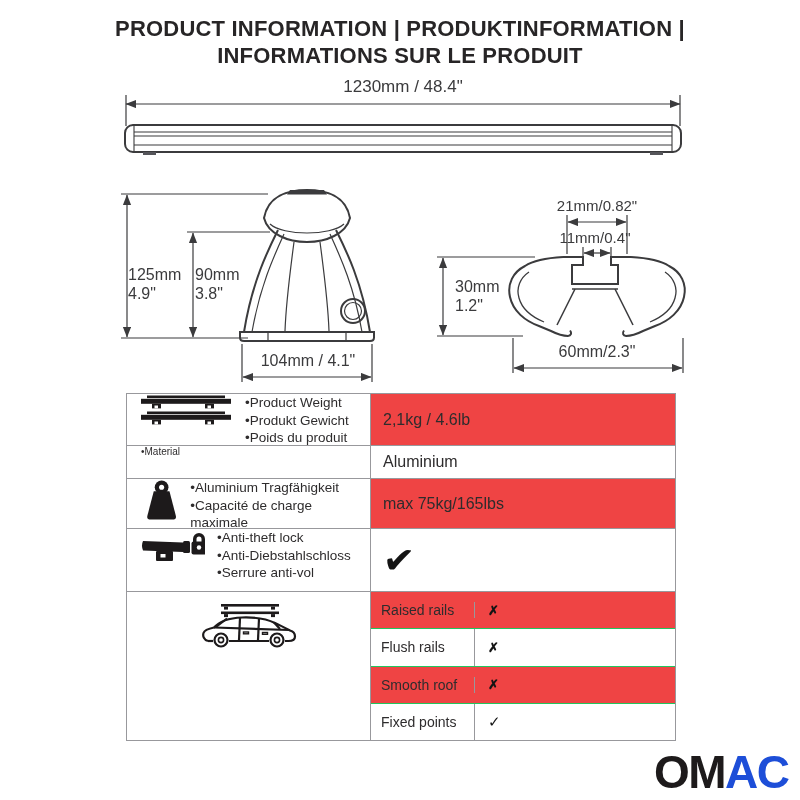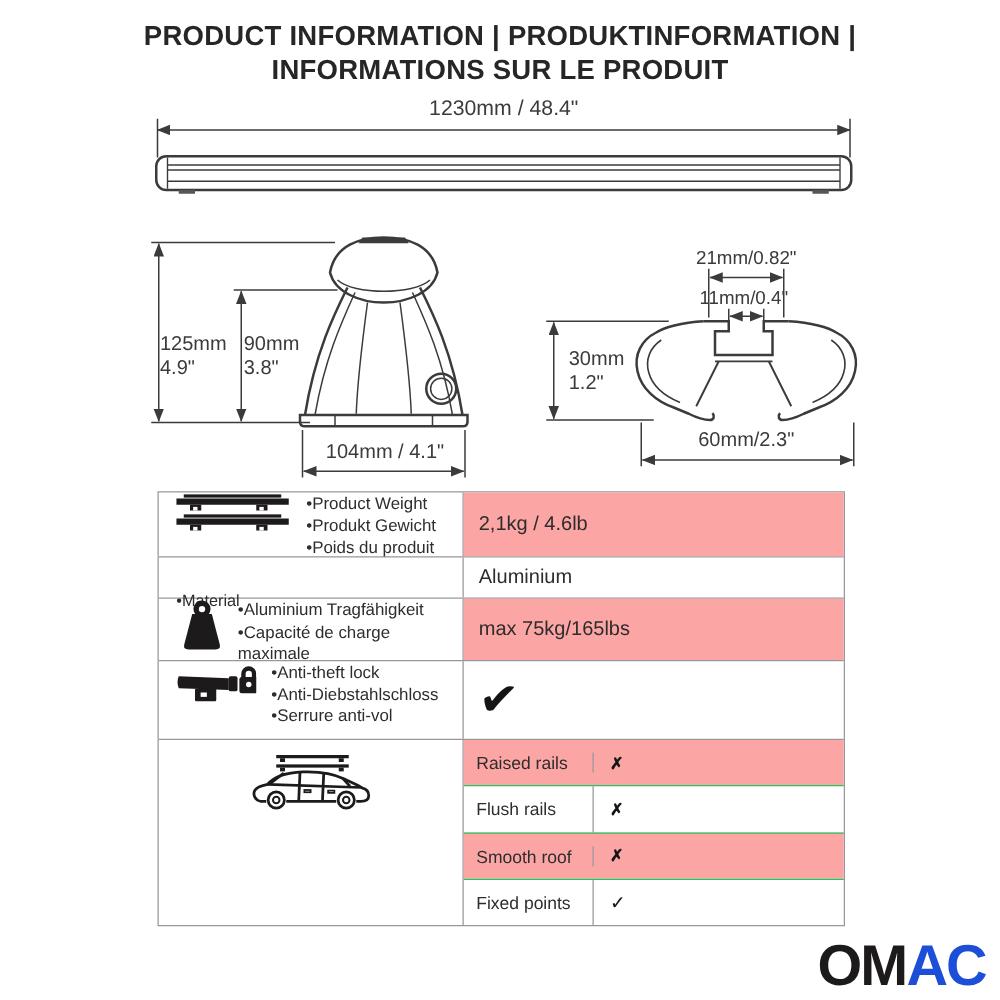--- a/index.html
+++ b/index.html
@@ -17,24 +17,24 @@
   svg text{font-family:"Liberation Sans", sans-serif;fill:#3b3b3d;}
   .dimtxt{font-size:16px;}
   .dimtxt-s{font-size:15px;}
 
   
   #spec-table{left:126px;top:393px;width:550px;border:1px solid #98989c;box-sizing:border-box;background:#fff;}
   .trow{display:flex;box-sizing:border-box;}
   .trow + .trow{border-top:1px solid #98989c;}
   .cell-left{width:244px;box-sizing:border-box;border-right:1px solid #98989c;display:flex;align-items:flex-start;}
   .cell-right{flex:1;display:flex;align-items:center;box-sizing:border-box;}
-  .shade{background:#fca5a5;align-items:center;}
+  .shade{background:#ef4444;align-items:center;}
   .labels{font-size:13.5px;line-height:1.3;color:#2e2c2d;}
   .value-text{font-size:16px;padding-left:12px;color:#2e2c2d;}
-  .single-label{font-size:13px;padding-left:14px;margin-top:27px;}
+  .single-label{font-size:10px;padding-left:14px;}
   .r1{height:51px;}
   .r2{height:33px;}
   .r3{height:50px;}
   .r4{height:63px;}
   .r5{height:149px;}
   .bigcheck{font-size:38px;line-height:1;padding-left:12px;color:#141414;transform:rotate(4deg);}
   .subcol{flex:1;display:flex;flex-direction:column;}
   .srow{flex:1;display:flex;box-sizing:border-box;}
   .srow + .srow{border-top:1px solid #22c55e;}
   .slabel{width:104px;box-sizing:border-box;border-right:1px solid #98989c;

